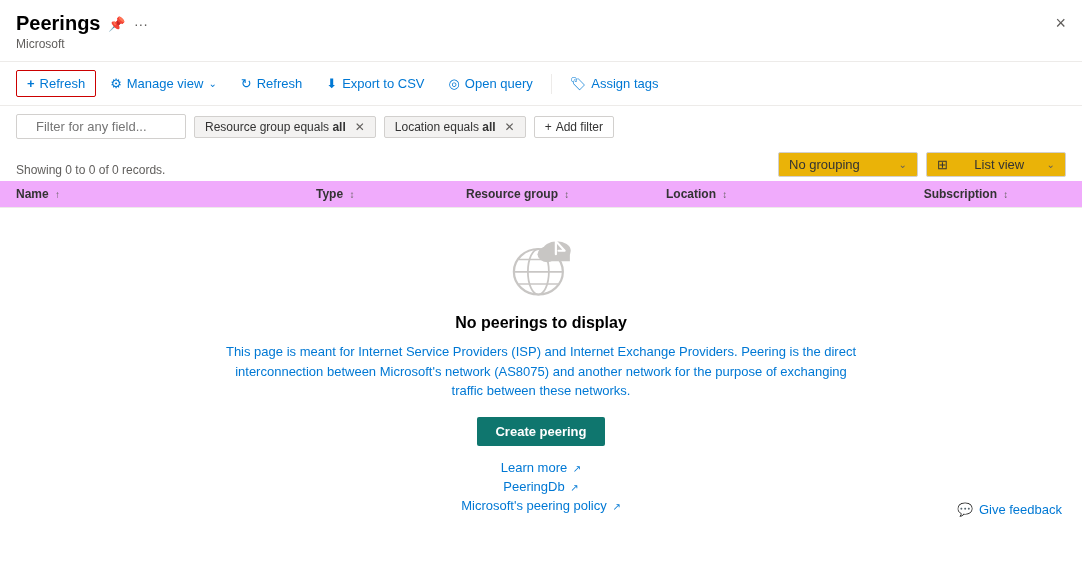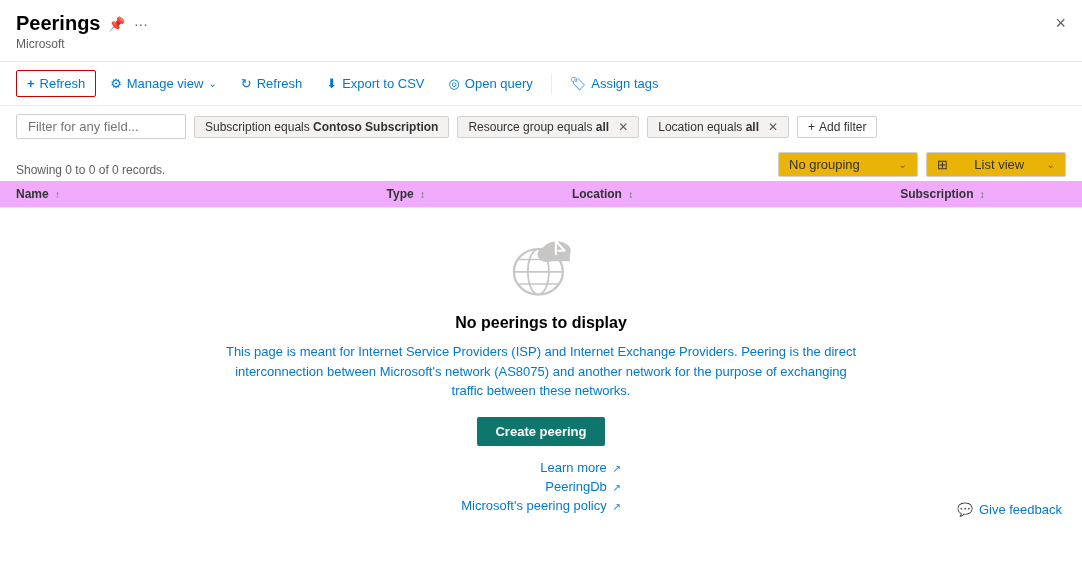--- a/index.html
+++ b/index.html
@@ -18,21 +18,21 @@
     
     .toolbar { display: flex; align-items: center; gap: 4px; padding: 8px 16px; border-bottom: 1px solid #edebe9; }
     .toolbar-btn { display: flex; align-items: center; gap: 5px; padding: 5px 10px; border: none; background: none; cursor: pointer; color: #0078d4; font-size: 13px; border-radius: 2px; }
     .toolbar-btn.create-btn { border: 1.5px solid #c00; color: #0078d4; border-radius: 2px; }
     .toolbar-btn.create-btn .plus { color: #0078d4; font-weight: 600; }
     .toolbar-divider { width: 1px; height: 20px; background: #edebe9; margin: 0 4px; }
     .toolbar-btn .chevron { font-size: 10px; }
 
     
     .filters-row { display: flex; align-items: center; gap: 8px; padding: 8px 16px; }
-    .filter-input { border: 1px solid #d2d0ce; padding: 4px 11px; border-radius: 2px; font-size: 13px; color: #605e5c; width: 170px; outline: none; }
+    .filter-input { border: 1px solid #d2d0ce; padding: 4px 19px; border-radius: 2px; font-size: 13px; color: #605e5c; width: 170px; outline: none; }
     .filter-tag { display: flex; align-items: center; gap: 5px; padding: 3px 10px; background: #f3f2f1; border: 1px solid #d2d0ce; border-radius: 2px; font-size: 12px; color: #333; }
     .filter-tag .tag-close { cursor: pointer; color: #605e5c; font-size: 12px; margin-left: 4px; }
     .filter-tag strong { font-weight: 600; }
     .add-filter-btn { display: flex; align-items: center; gap: 4px; padding: 3px 10px; border: 1px solid #d2d0ce; border-radius: 2px; background: #fff; cursor: pointer; font-size: 12px; color: #333; }
 
     
     .records-row { display: flex; align-items: center; justify-content: space-between; padding: 4px 16px 4px 16px; }
     .records-text { font-size: 12px; color: #605e5c; margin-top: 12px; }
     .grouping-view { display: flex; align-items: center; gap: 8px; }
     .dropdown-btn { display: flex; align-items: center; gap: 5px; padding: 4px 10px; border: 1px solid #d2d0ce; background: #eab308; border-radius: 2px; cursor: pointer; font-size: 13px; color: #333; min-width: 140px; justify-content: space-between; }
@@ -46,21 +46,21 @@
     .col-location { flex: 2; font-weight: 600; font-size: 12px; color: #333; }
     .col-sub { flex: 2; font-weight: 600; font-size: 12px; color: #333; text-align: center; }
     .sort-arrows { color: #605e5c; font-size: 10px; margin-left: 3px; }
 
     
     .empty-state { flex: 1; display: flex; flex-direction: column; align-items: center; justify-content: center; padding: 20px; position: relative; }
     .network-icon { width: 80px; height: 70px; margin-bottom: 16px; }
     .empty-title { font-size: 16px; font-weight: 700; color: #000; margin-bottom: 10px; }
     .empty-desc { font-size: 13px; color: #0078d4; text-align: center; max-width: 640px; line-height: 1.5; margin-bottom: 16px; }
     .create-peering-btn { background: #0f766e; color: #fff; border: none; padding: 7px 18px; border-radius: 2px; cursor: pointer; font-size: 13px; font-weight: 600; margin-bottom: 14px; }
-    .links-col { display: flex; flex-direction: column; align-items: flex-end; gap: 4px; }
+    .links-col { display: flex; flex-direction: column; align-items: center; gap: 4px; }
     .ext-link { color: #0078d4; text-decoration: none; font-size: 13px; }
     .ext-icon { font-size: 10px; margin-left: 2px; }
 
     
     .feedback-btn { position: absolute; bottom: 16px; right: 20px; display: flex; align-items: center; gap: 5px; color: #0078d4; background: none; border: none; cursor: pointer; font-size: 13px; }
   </style>
 </head>
 <body>
 
 <div class="page">
@@ -99,23 +99,20 @@
     </button>
     <div class="toolbar-divider"></div>
     <button class="toolbar-btn">
       <span>🏷</span>
       <span>Assign tags</span>
     </button>
   </div>
 
   <div class="filters-row">
     <input class="filter-input" type="text" placeholder="Filter for any field..." style="">
-    <div class="filter-tag">
-      <span>Subscription equals <strong>Contoso Subscription</strong></span>
-    </div>
     <div class="filter-tag">
       <span>Resource group equals <strong>all</strong></span>
       <span class="tag-close">✕</span>
     </div>
     <div class="filter-tag">
       <span>Location equals <strong>all</strong></span>
       <span class="tag-close">✕</span>
     </div>
     <button class="add-filter-btn">
       <span>+</span>
@@ -138,20 +135,24 @@
     </div>
   </div>
 
   <div class="table-header">
     <div class="col-name">
       <span>Name</span>
       <span class="sort-arrows"> ↑</span>
     </div>
     <div class="col-type">
       <span>Type</span>
+      <span class="sort-arrows"> ↕</span>
+    </div>
+    <div class="col-rg">
+      <span>Resource group</span>
       <span class="sort-arrows"> ↕</span>
     </div>
     <div class="col-location">
       <span>Location</span>
       <span class="sort-arrows"> ↕</span>
     </div>
     <div class="col-sub">
       <span>Subscription</span>
       <span class="sort-arrows"> ↕</span>
     </div>

